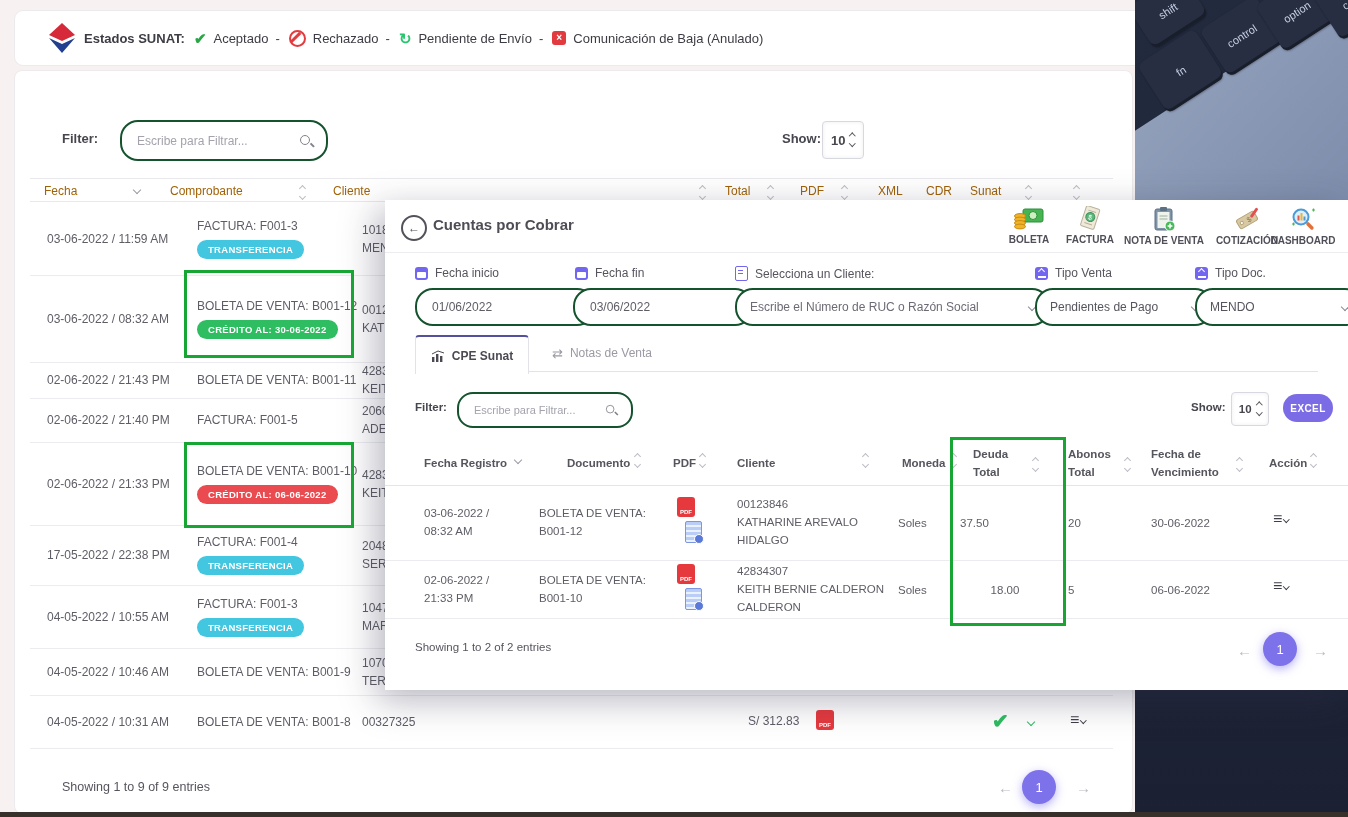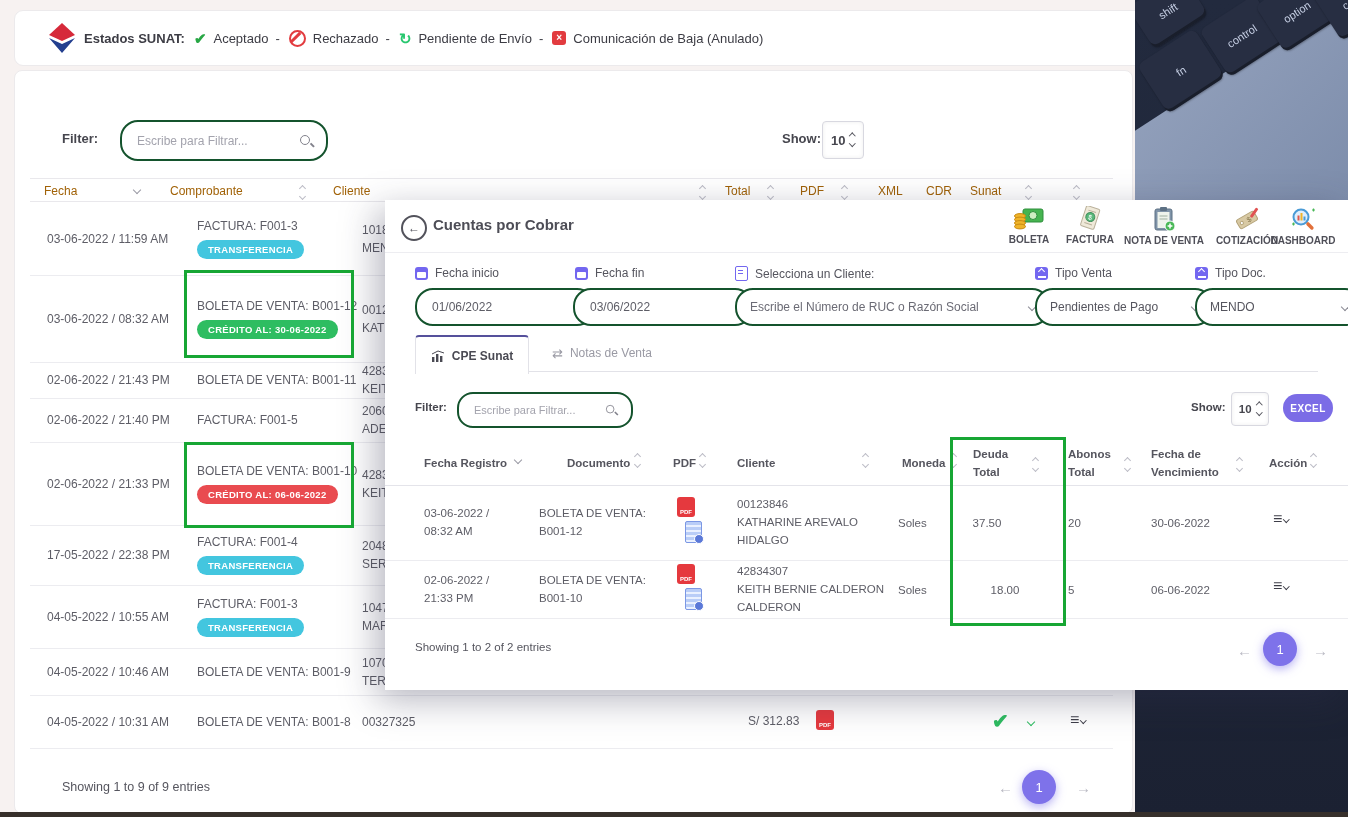--- a/index.html
+++ b/index.html
@@ -505,21 +505,21 @@
       </span>
     <div class="hl" style="left:0;top:285px;width:963px;background:#e4e4ea;"></div>
 
     <div class="prow" style="top:285px;height:75px;border-bottom:1px solid #ececf0;">
       <span class="cell" style="left:39px;top:19px;"><span>03-06-2022 /</span><br><span>08:32 AM</span></span>
       <span class="cell" style="left:154px;top:19px;"><span>BOLETA DE VENTA:</span><br><span>B001-12</span></span>
       <span class="ipdf" style="position:absolute;left:292px;top:12px;">PDF</span>
       <span class="ircpt" style="position:absolute;left:300px;top:36px;"></span>
       <span class="cell" style="left:352px;top:10px;"><span>00123846</span><br><span>KATHARINE AREVALO</span><br><span>HIDALGO</span></span>
       <span class="cell" style="left:513px;top:29px;">Soles</span>
-      <span class="cell" style="left:557px;top:29px;width:90px;text-align:center;">37.50</span>
+      <span class="cell" style="left:575px;top:29px;width:90px;">37.50</span>
       <span class="cell" style="left:683px;top:29px;">20</span>
       <span class="cell" style="left:766px;top:29px;">30-06-2022</span>
       <span class="cell" style="left:888px;top:26px;"><span class="imenu"></span><i class="chev down" style="width:3.5px;height:3.5px;color:#3e3e48;margin-left:2px;vertical-align:3px;"></i></span>
     </div>
     <div class="prow" style="top:360px;height:58px;border-bottom:1px solid #ececf0;">
       <span class="cell" style="left:39px;top:11px;"><span>02-06-2022 /</span><br><span>21:33 PM</span></span>
       <span class="cell" style="left:154px;top:11px;"><span>BOLETA DE VENTA:</span><br><span>B001-10</span></span>
       <span class="ipdf" style="position:absolute;left:292px;top:4px;">PDF</span>
       <span class="ircpt" style="position:absolute;left:300px;top:28px;"></span>
       <span class="cell" style="left:352px;top:2px;"><span>42834307</span><br><span>KEITH BERNIE CALDERON</span><br><span>CALDERON</span></span>

